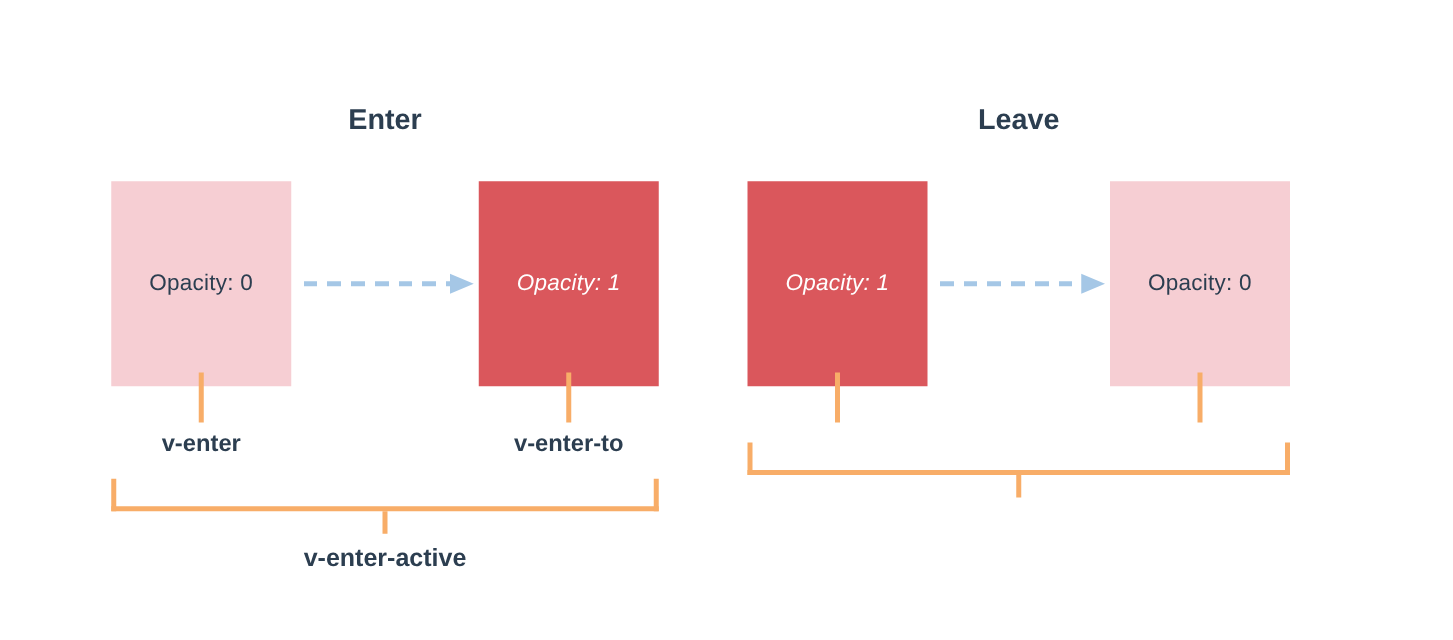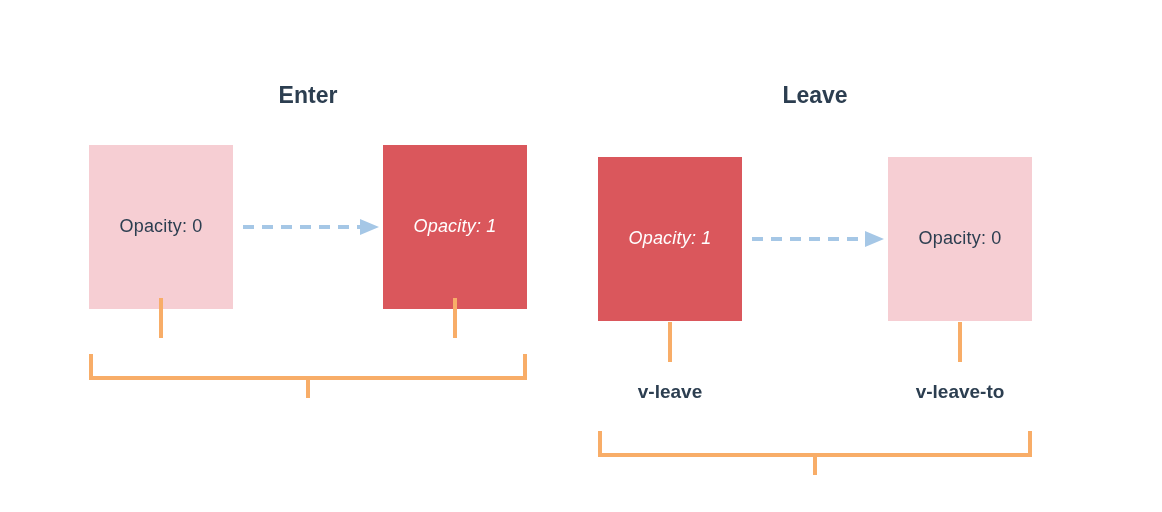--- a/index.html
+++ b/index.html
@@ -11,21 +11,21 @@
     font-family: "Liberation Sans", sans-serif;
     overflow: hidden;
   }
   .panel {
     position: absolute;
     top: 80px;
     display: flex;
     flex-direction: column;
   }
   .panel.enter { left: 89px;  width: 438px; }
-  .panel.leave { left: 598px; width: 434px; gap: 12px; }
+  .panel.leave { left: 598px; width: 434px; }
 
   .section-title {
     margin: 0 0 45px 0;
     height: 30px;
     line-height: 30px;
     text-align: center;
     font-size: 23px;
     font-weight: bold;
     color: var(--text-dark, #2c3e50);
   }
@@ -143,24 +143,29 @@
 
     <div class="ticks-row">
       <div class="tick-cell">
           <div class="tick"></div>
         </div>
       <div class="tick-cell">
           <div class="tick"></div>
         </div>
     </div>
 
+    <div class="labels-row">
+      <div class="class-label">v-enter</div>
+      <div class="class-label">v-enter-to</div>
+    </div>
 
     <div class="bracket">
       <div class="bracket-tick"></div>
     </div>
+    <div class="bracket-label">v-enter-active</div>
   </section>
 
   <section class="panel leave">
     <h2 class="section-title">Leave</h2>
 
     <div class="boxes-row">
       <div class="state-box solid">
         <span>Opacity: 1</span>
       </div>
       <div class="arrow">
@@ -174,23 +179,19 @@
 
     <div class="ticks-row">
       <div class="tick-cell">
           <div class="tick"></div>
         </div>
       <div class="tick-cell">
           <div class="tick"></div>
         </div>
     </div>
 
-    <div class="labels-row">
-      <div class="class-label">v-leave</div>
-      <div class="class-label">v-leave-to</div>
-    </div>
 
     <div class="bracket">
       <div class="bracket-tick"></div>
     </div>
   </section>
 
 </div>
 
 </body></html>

